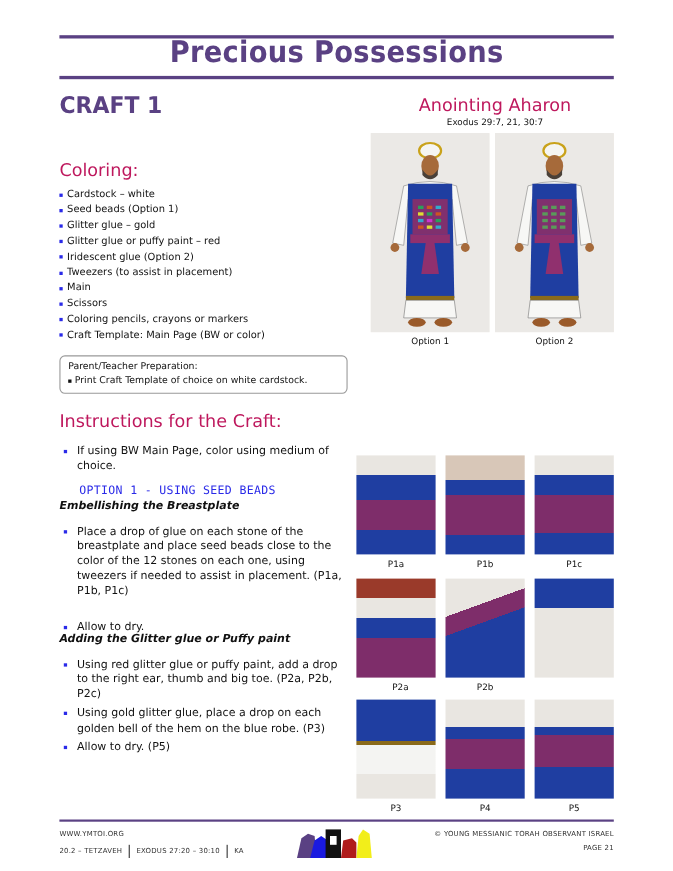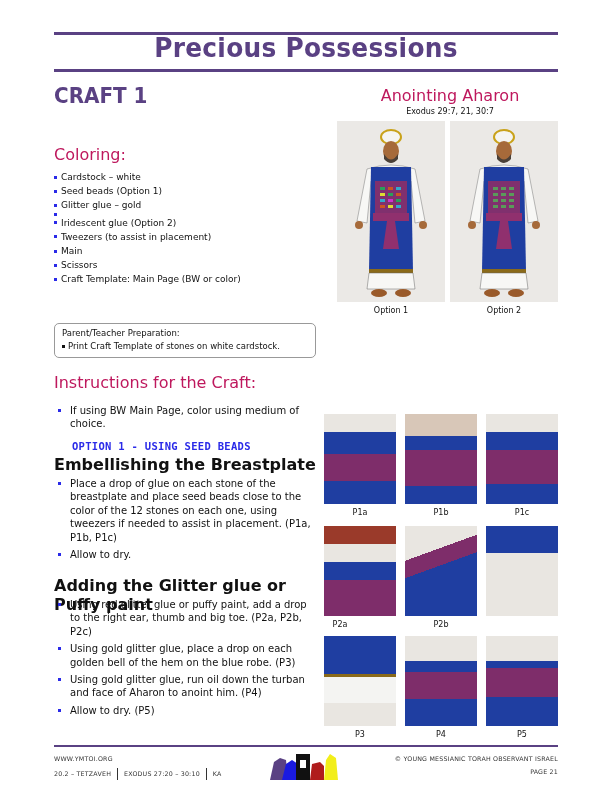--- a/index.html
+++ b/index.html
@@ -27,22 +27,22 @@
   .sq { display: inline-block; width: 3px; height: 3px; background: #2a2ae8; margin-right: 4px; flex: none; }
   .prep-box {
     position: absolute; left: 54px; top: 323px; width: 262px; height: 35px;
     border: 1px solid #999; border-radius: 5px; box-sizing: border-box; padding: 3px 7px;
     font-size: 8.5px; line-height: 13px;
   }
   .instr-h { position: absolute; left: 54px; top: 373px; font-size: 16px; }
   .col { position: absolute; left: 54px; width: 262px; }
   .bullet { display: flex; font-size: 10px; line-height: 13.4px; }
   .bullet .bsq { display: inline-block; width: 3px; height: 3px; background: #2a2ae8; margin: 5px 9px 0 4px; flex: none; }
-  .opt-h { font-size: 10.5px; font-weight: bold; color: #2a2ae8; letter-spacing: 0.3px; font-family: "DejaVu Sans Mono", monospace; padding-left: 18px;}
-  .sub-h { font-size: 16px; font-weight: bold; color: #111; }
+  .opt-h { font-size: 10.5px; font-weight: normal; color: #2a2ae8; letter-spacing: 0.3px; font-family: "DejaVu Sans Mono", monospace; padding-left: 18px;}
+  .sub-h { font-size: 10px; font-weight: bold; font-style: italic; color: #111; }
   .photo {
     position: absolute; background: #eae7e2; overflow: hidden;
   }
   .cap { position: absolute; font-size: 8px; text-align: center; color: #111; }
   .footer-rule { position: absolute; left: 54px; top: 745px; width: 504px; height: 2px; background: #5a4183; }
   .foot { position: absolute; font-size: 6.3px; color: #333; letter-spacing: 0.2px; font-family: "DejaVu Sans", sans-serif; }
   .foot-sep { display: inline-block; width: 1px; height: 12px; background: #333; vertical-align: middle; margin: 0 6px; }
 </style>
 </head>
 <body>
@@ -133,106 +133,107 @@
   <li>
       <span class="sq"></span>
       <span>Seed beads (Option 1)</span>
     </li>
   <li>
       <span class="sq"></span>
       <span>Glitter glue – gold</span>
     </li>
   <li>
       <span class="sq"></span>
+      <span>Glitter glue or puffy paint – red</span>
     </li>
   <li>
       <span class="sq"></span>
       <span>Iridescent glue (Option 2)</span>
     </li>
   <li>
       <span class="sq"></span>
       <span>Tweezers (to assist in placement)</span>
     </li>
   <li>
       <span class="sq"></span>
       <span>Main</span>
     </li>
   <li>
       <span class="sq"></span>
       <span>Scissors</span>
+    </li>
+  <li>
+      <span class="sq"></span>
+      <span>Coloring pencils, crayons or markers</span>
     </li>
   <li>
       <span class="sq"></span>
       <span>Craft Template: Main Page (BW or color)</span>
     </li>
 </ul>
 
 <div class="prep-box">
   <div>Parent/Teacher Preparation:</div>
   <div style="display:flex; align-items:center;">
     <span style="display:inline-block;width:3px;height:3px;background:#111;margin-right:3px;"></span>
-    <span>Print Craft Template of stones on white cardstock.</span>
+    <span>Print Craft Template of choice on white cardstock.</span>
   </div>
 </div>
 
 <div class="instr-h h-blue">Instructions for the Craft:</div>
 
 <div class="col" style="top:404px;">
   <div class="bullet">
       <span class="bsq"></span>
       <span>If using BW Main Page, color using medium of choice.</span>
     </div>
 </div>
 
 <div class="col opt-h" style="top:440px;">OPTION 1 - USING SEED BEADS</div>
 <div class="col sub-h" style="top:455px;">Embellishing the Breastplate</div>
 
 <div class="col" style="top:477px;">
   <div class="bullet">
       <span class="bsq"></span>
       <span>Place a drop of glue on each stone of the breastplate and place seed beads close to the color of the 12 stones on each one, using tweezers if needed to assist in placement. (P1a, P1b, P1c)</span>
     </div>
-  <div class="bullet" style="margin-top:4px;">
+  <div class="bullet" style="margin-top:20px;">
       <span class="bsq"></span>
       <span>Allow to dry.</span>
     </div>
 </div>
 
 <div class="col sub-h" style="top:576px;">Adding the Glitter glue or Puffy paint</div>
 
 <div class="col" style="top:598px;">
   <div class="bullet">
       <span class="bsq"></span>
       <span>Using red glitter glue or puffy paint, add a drop to the right ear, thumb and big toe. (P2a, P2b, P2c)</span>
     </div>
   <div class="bullet" style="margin-top:4px;">
       <span class="bsq"></span>
       <span>Using gold glitter glue, place a drop on each golden bell of the hem on the blue robe. (P3)</span>
-    </div>
-  <div class="bullet" style="margin-top:4px;">
-      <span class="bsq"></span>
-      <span>Using gold glitter glue, run oil down the turban and face of Aharon to anoint him. (P4)</span>
     </div>
   <div class="bullet" style="margin-top:4px;">
       <span class="bsq"></span>
       <span>Allow to dry. (P5)</span>
     </div>
 </div>
 
 <div class="photo" style="left:324px; top:414px; width:72px; height:90px; background:linear-gradient(180deg,#e9e6e1 0 20%,#1f3ea1 20% 45%,#7e2d6a 45% 75%,#1f3ea1 75%);"></div>
 <div class="photo" style="left:405px; top:414px; width:72px; height:90px; background:linear-gradient(180deg,#d8c7b8 0 25%,#1f3ea1 25% 40%,#7e2d6a 40% 80%,#1f3ea1 80%);"></div>
 <div class="photo" style="left:486px; top:414px; width:72px; height:90px; background:linear-gradient(180deg,#e9e6e1 0 20%,#1f3ea1 20% 40%,#7e2d6a 40% 78%,#1f3ea1 78%);"></div>
 <div class="cap" style="left:324px; width:72px; top:508px;">P1a</div>
 <div class="cap" style="left:405px; width:72px; top:508px;">P1b</div>
 <div class="cap" style="left:486px; width:72px; top:508px;">P1c</div>
 
 <div class="photo" style="left:324px; top:526px; width:72px; height:90px; background:linear-gradient(180deg,#9a3a2a 0 20%,#e9e6e1 20% 40%,#1f3ea1 40% 60%,#7e2d6a 60%);"></div>
 <div class="photo" style="left:405px; top:526px; width:72px; height:90px; background:linear-gradient(160deg,#e9e6e1 0 30%,#7e2d6a 30% 45%,#1f3ea1 45%);"></div>
 <div class="photo" style="left:486px; top:526px; width:72px; height:90px; background:linear-gradient(180deg,#1f3ea1 0 30%,#e9e6e1 30%);"></div>
-<div class="cap" style="left:304px; width:72px; top:620px;">P2a</div>
+<div class="cap" style="left:328px; width:72px; top:620px;">P2a</div>
 <div class="cap" style="left:405px; width:72px; top:620px;">P2b</div>
 <div class="cap" style="left:486px; width:72px; top:620px;margin-top:28px;">P2c</div>
 
 <div class="photo" style="left:324px; top:636px; width:72px; height:90px; background:linear-gradient(180deg,#1f3ea1 0 42%,#8a6a1a 42% 46%,#f4f4f2 46% 75%,#e9e6e1 75%);"></div>
 <div class="photo" style="left:405px; top:636px; width:72px; height:90px; background:linear-gradient(180deg,#e9e6e1 0 28%,#1f3ea1 28% 40%,#7e2d6a 40% 70%,#1f3ea1 70%);"></div>
 <div class="photo" style="left:486px; top:636px; width:72px; height:90px; background:linear-gradient(180deg,#e9e6e1 0 28%,#1f3ea1 28% 36%,#7e2d6a 36% 68%,#1f3ea1 68%);"></div>
 <div class="cap" style="left:324px; width:72px; top:730px;">P3</div>
 <div class="cap" style="left:405px; width:72px; top:730px;">P4</div>
 <div class="cap" style="left:486px; width:72px; top:730px;">P5</div>
 

